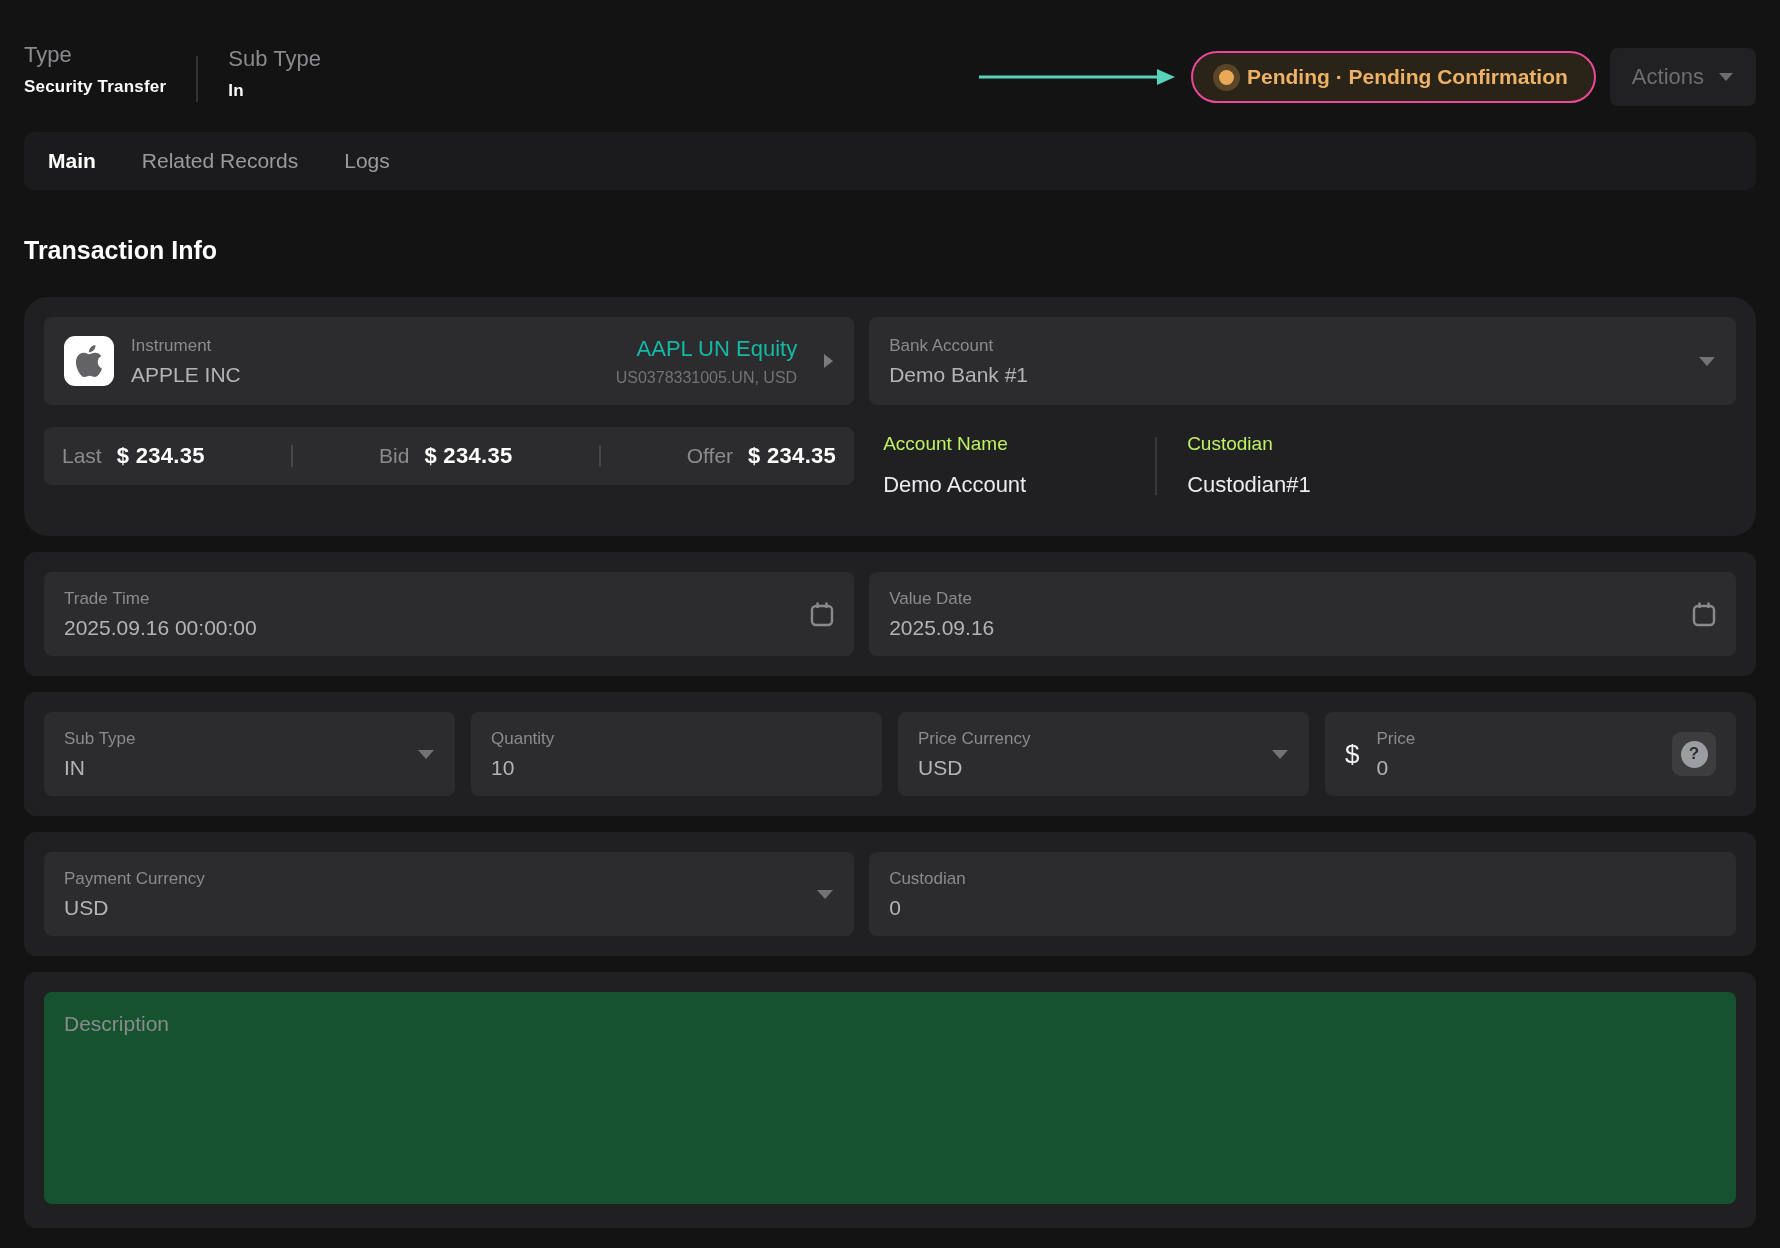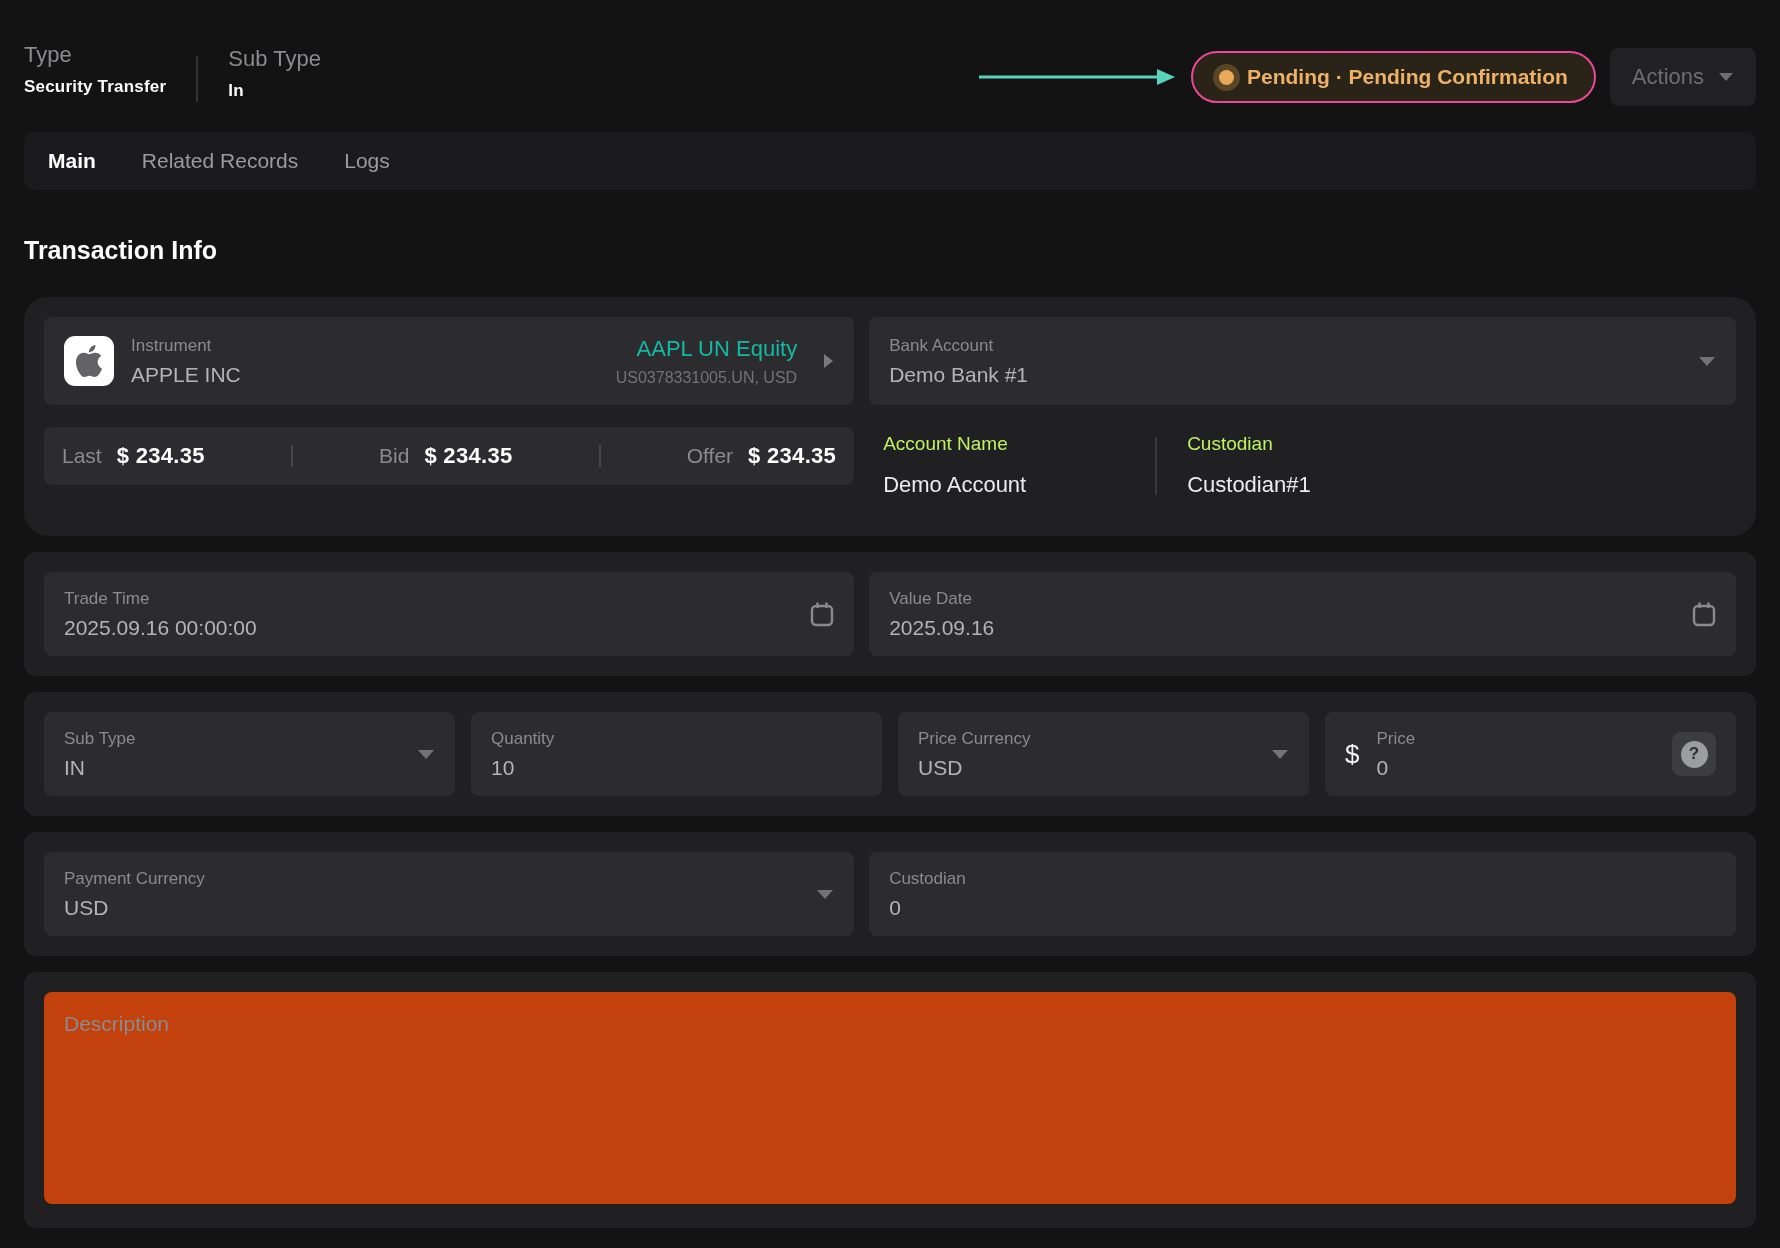--- a/index.html
+++ b/index.html
@@ -78,21 +78,21 @@
   
   .dollar-prefix { font-size:26px; color:#f2f2f4; margin-right:17px; }
   .help-btn { width:44px; height:44px; border-radius:9px; background:#3d3d40; border:none;
               display:flex; align-items:center; justify-content:center; cursor:pointer; flex:none; }
   .help-circle { width:27px; height:27px; border-radius:50%; background:#9c9da0;
                  display:flex; align-items:center; justify-content:center;
                  color:#2c2c2e; font-size:17px; font-weight:700; }
 
   
   .desc-card { padding:20px; }
-  .desc-input { width:100%; height:212px; background:#c2410c; border:none; border-radius:8px;
+  .desc-input { width:100%; height:212px; background:#14532d; border:none; border-radius:8px;
                 resize:none; padding:20px; font-family:inherit; font-size:21px; color:#c7c7ca;
                 outline:none; }
   .desc-input::placeholder { color:#8b8b8f; }
 </style>
 </head>
 <body>
 
 <div class="page">
 
   <div class="header">

